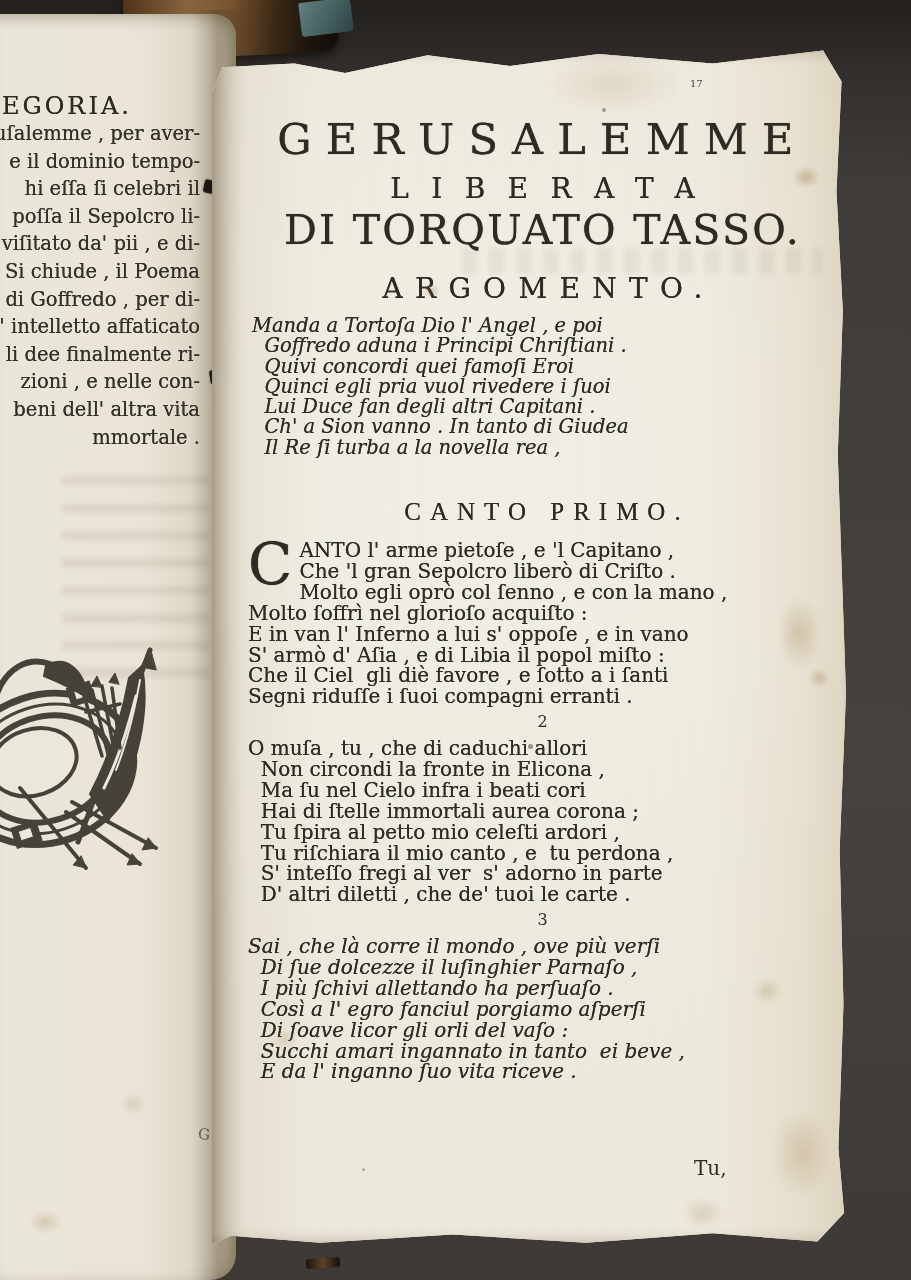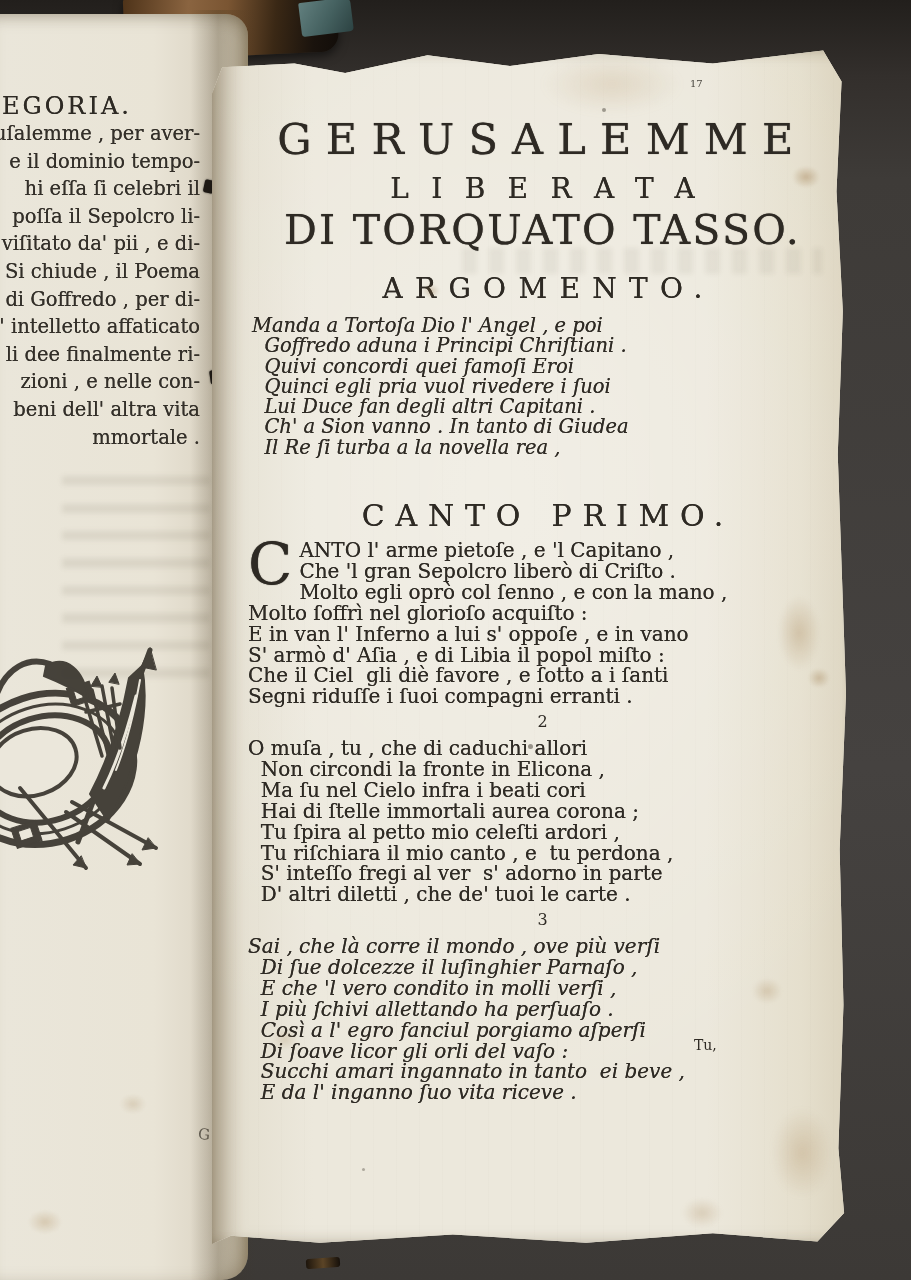--- a/index.html
+++ b/index.html
@@ -20,21 +20,20 @@
     background:linear-gradient(125deg,#62807f 0%,#44605f 55%,#2c4242 100%);
     border-radius:2px 6px 4px 3px;
   }
   
   .page-left{
     left:0;top:14px;width:236px;height:1266px;overflow:hidden;
     background:
       linear-gradient(90deg,#eae6da 0%,#e9e4d6 62%,#ddd6c6 84%,#cdc4ae 97%,#c2b8a0 100%),#e8e4d8;
     border-radius:0 22px 26px 0;
     box-shadow:inset -16px 0 20px -10px rgba(88,70,42,.55), inset 0 14px 16px -12px rgba(90,75,50,.35);
-    padding-left:12px;
   }
   .lp-head{
     left:2px;top:78px;font-size:24px;letter-spacing:3px;color:#2e2a24;
     text-shadow:0 0 .6px rgba(46,42,36,.9);white-space:pre;
   }
   .lp-text{
     left:-168px;top:106px;width:368px;text-align:right;
     font-size:19.5px;line-height:27.6px;color:#332f29;
     text-shadow:0 0 .5px rgba(46,42,36,.85);
   }
@@ -71,33 +70,33 @@
   }
   .rp-num{left:478px;top:30px;font-size:10px;color:rgba(40,36,30,.85);filter:blur(.3px);white-space:pre;}
   .rp-text{left:30px;top:0;width:545px;height:100%;position:absolute;}
   .rp-text>div{position:absolute;}
   .t-center{width:100%;text-align:center;margin-left:28px;}
   .title1{top:66px;font-size:43px;letter-spacing:.33em;text-shadow:0 0 .7px rgba(46,42,36,.95);white-space:pre;}
   .title2{top:124px;font-size:28px;letter-spacing:.80em;text-indent:.8em;text-shadow:0 0 .6px rgba(46,42,36,.9);white-space:pre;}
   .title3{top:158px;font-size:41px;letter-spacing:.055em;text-shadow:0 0 .7px rgba(46,42,36,.95);white-space:pre;}
   .arghead{top:224px;font-size:28px;letter-spacing:.44em;text-indent:.44em;text-shadow:0 0 .6px rgba(46,42,36,.9);white-space:pre;}
   .argo{top:268px;left:10px;font-style:italic;font-size:19.5px;line-height:20.3px;text-shadow:0 0 .5px rgba(46,42,36,.85);}
-  .canto{top:450px;font-size:30px;letter-spacing:.36em;text-indent:.36em;text-shadow:0 0 .6px rgba(46,42,36,.9);white-space:pre;}
+  .canto{top:450px;font-size:25px;letter-spacing:.36em;text-indent:.36em;text-shadow:0 0 .6px rgba(46,42,36,.9);white-space:pre;font-family:Liberation Serif, serif;}
   .stanza{left:6px;font-size:20px;line-height:20.9px;text-shadow:0 0 .5px rgba(46,42,36,.88);}
   .stanza .line,.argo .line{display:block;white-space:pre;}
   .s1{top:492px;}
   .s2{top:690px;}
   .s3{top:888px;font-style:italic;}
   .snum{top:664px;font-size:16px;}
   .snum3{top:862px;font-size:16px;}
   .dropcap{
     float:left;font-size:58px;line-height:44px;height:42px;padding:2px 7px 0 0;
     text-shadow:0 0 1px rgba(46,42,36,1);
   }
-  .catch{top:989px;left:452px;font-size:14px;white-space:pre;}
+  .catch{top:1108px;left:452px;font-size:20px;white-space:pre;}
   
   .stain{border-radius:50%;pointer-events:none;}
   .speck{background:rgba(40,34,26,.8);border-radius:50%;}
 </style>
 </head>
 <body>
 
 <div class="abs leather"></div>
 <div class="abs teal"></div>
 
@@ -214,21 +213,20 @@
         <span class="line">  Tu ſpira al petto mio celeſti ardori ,</span>
         <span class="line">  Tu riſchiara il mio canto , e  tu perdona ,</span>
         <span class="line">  S' inteſſo fregi al ver  s' adorno in parte</span>
         <span class="line">  D' altri diletti , che de' tuoi le carte .</span>
       </div>
 
     <div class="t-center snum3">3</div>
     <div class="stanza s3">
         <span class="line">Sai , che là corre il mondo , ove più verſi</span>
         <span class="line">  Di ſue dolcezze il luſinghier Parnaſo ,</span>
-        <span class="line">  E che 'l vero condito in molli verſi ,</span>
         <span class="line">  I più ſchivi allettando ha perſuaſo .</span>
         <span class="line">  Così a l' egro fanciul porgiamo aſperſi</span>
         <span class="line">  Di ſoave licor gli orli del vaſo :</span>
         <span class="line">  Succhi amari ingannato in tanto  ei beve ,</span>
         <span class="line">  E da l' inganno ſuo vita riceve .</span>
       </div>
 
     <div class="catch">Tu,</div>
   </div>
 

